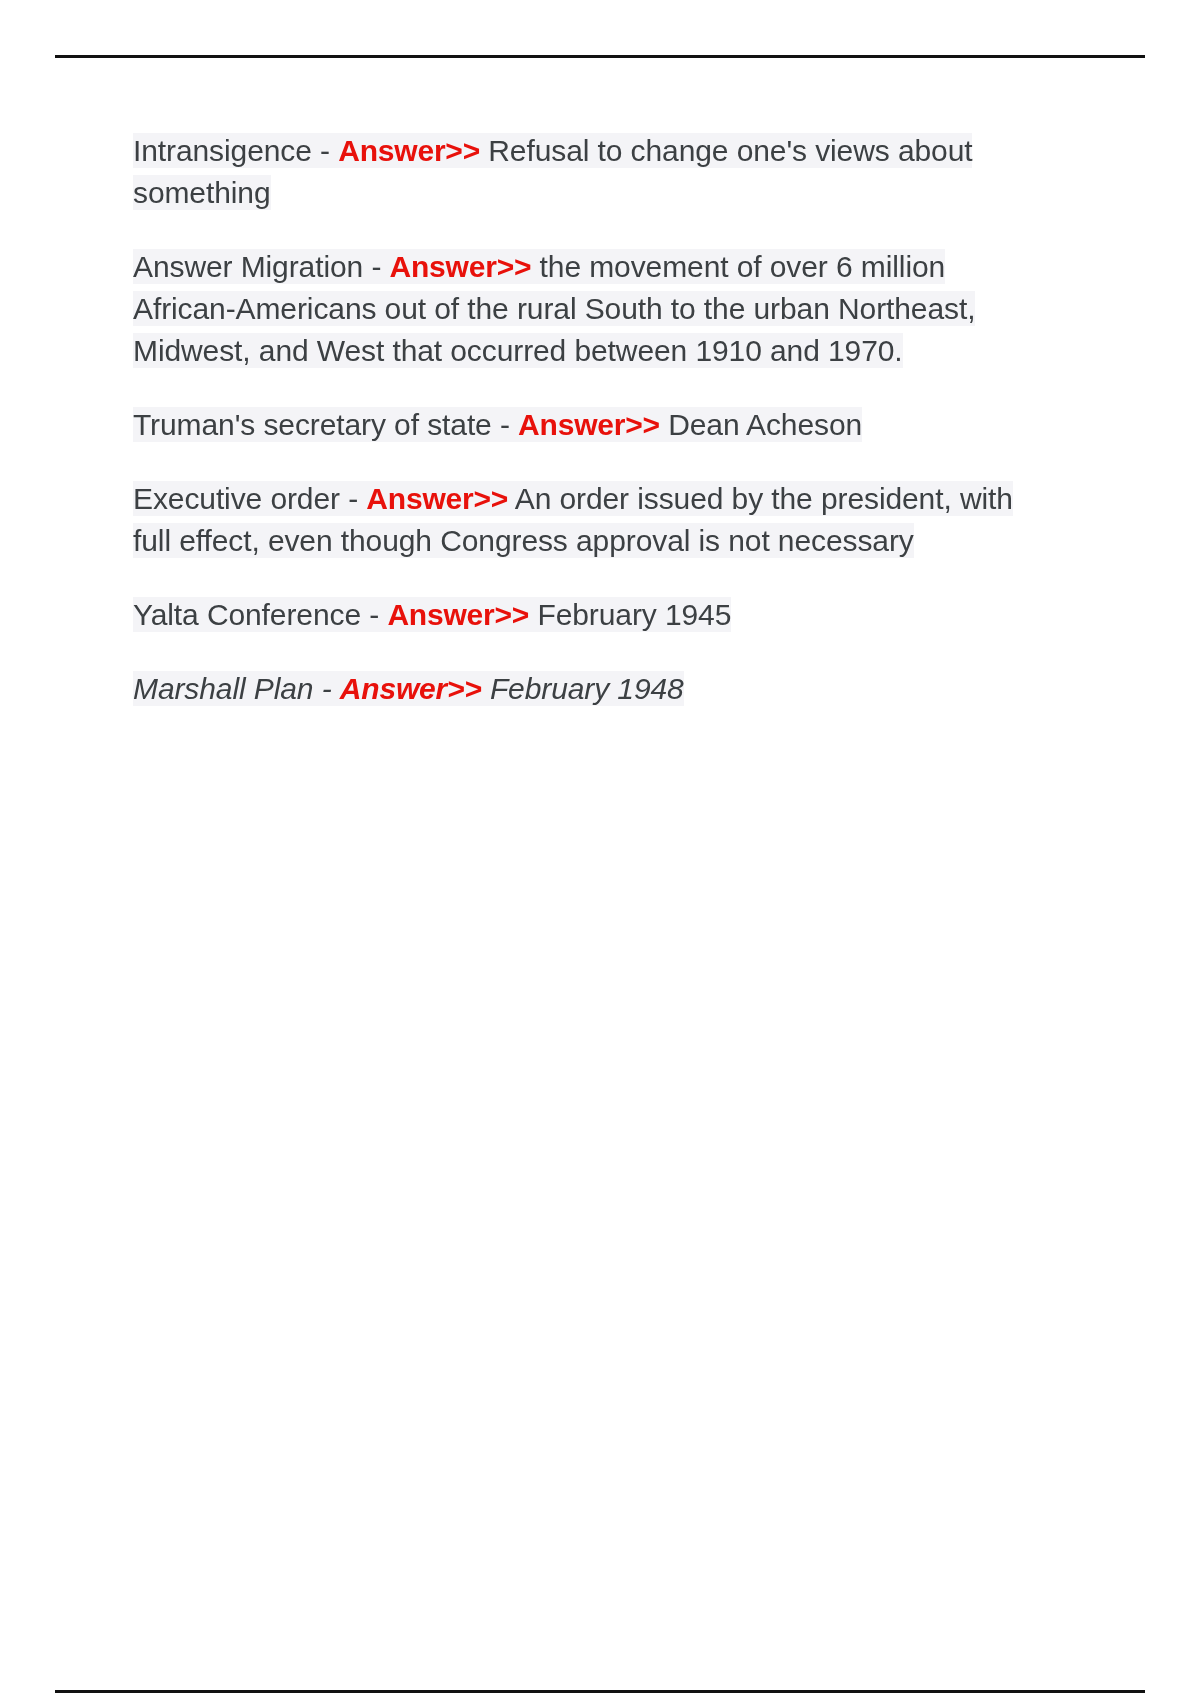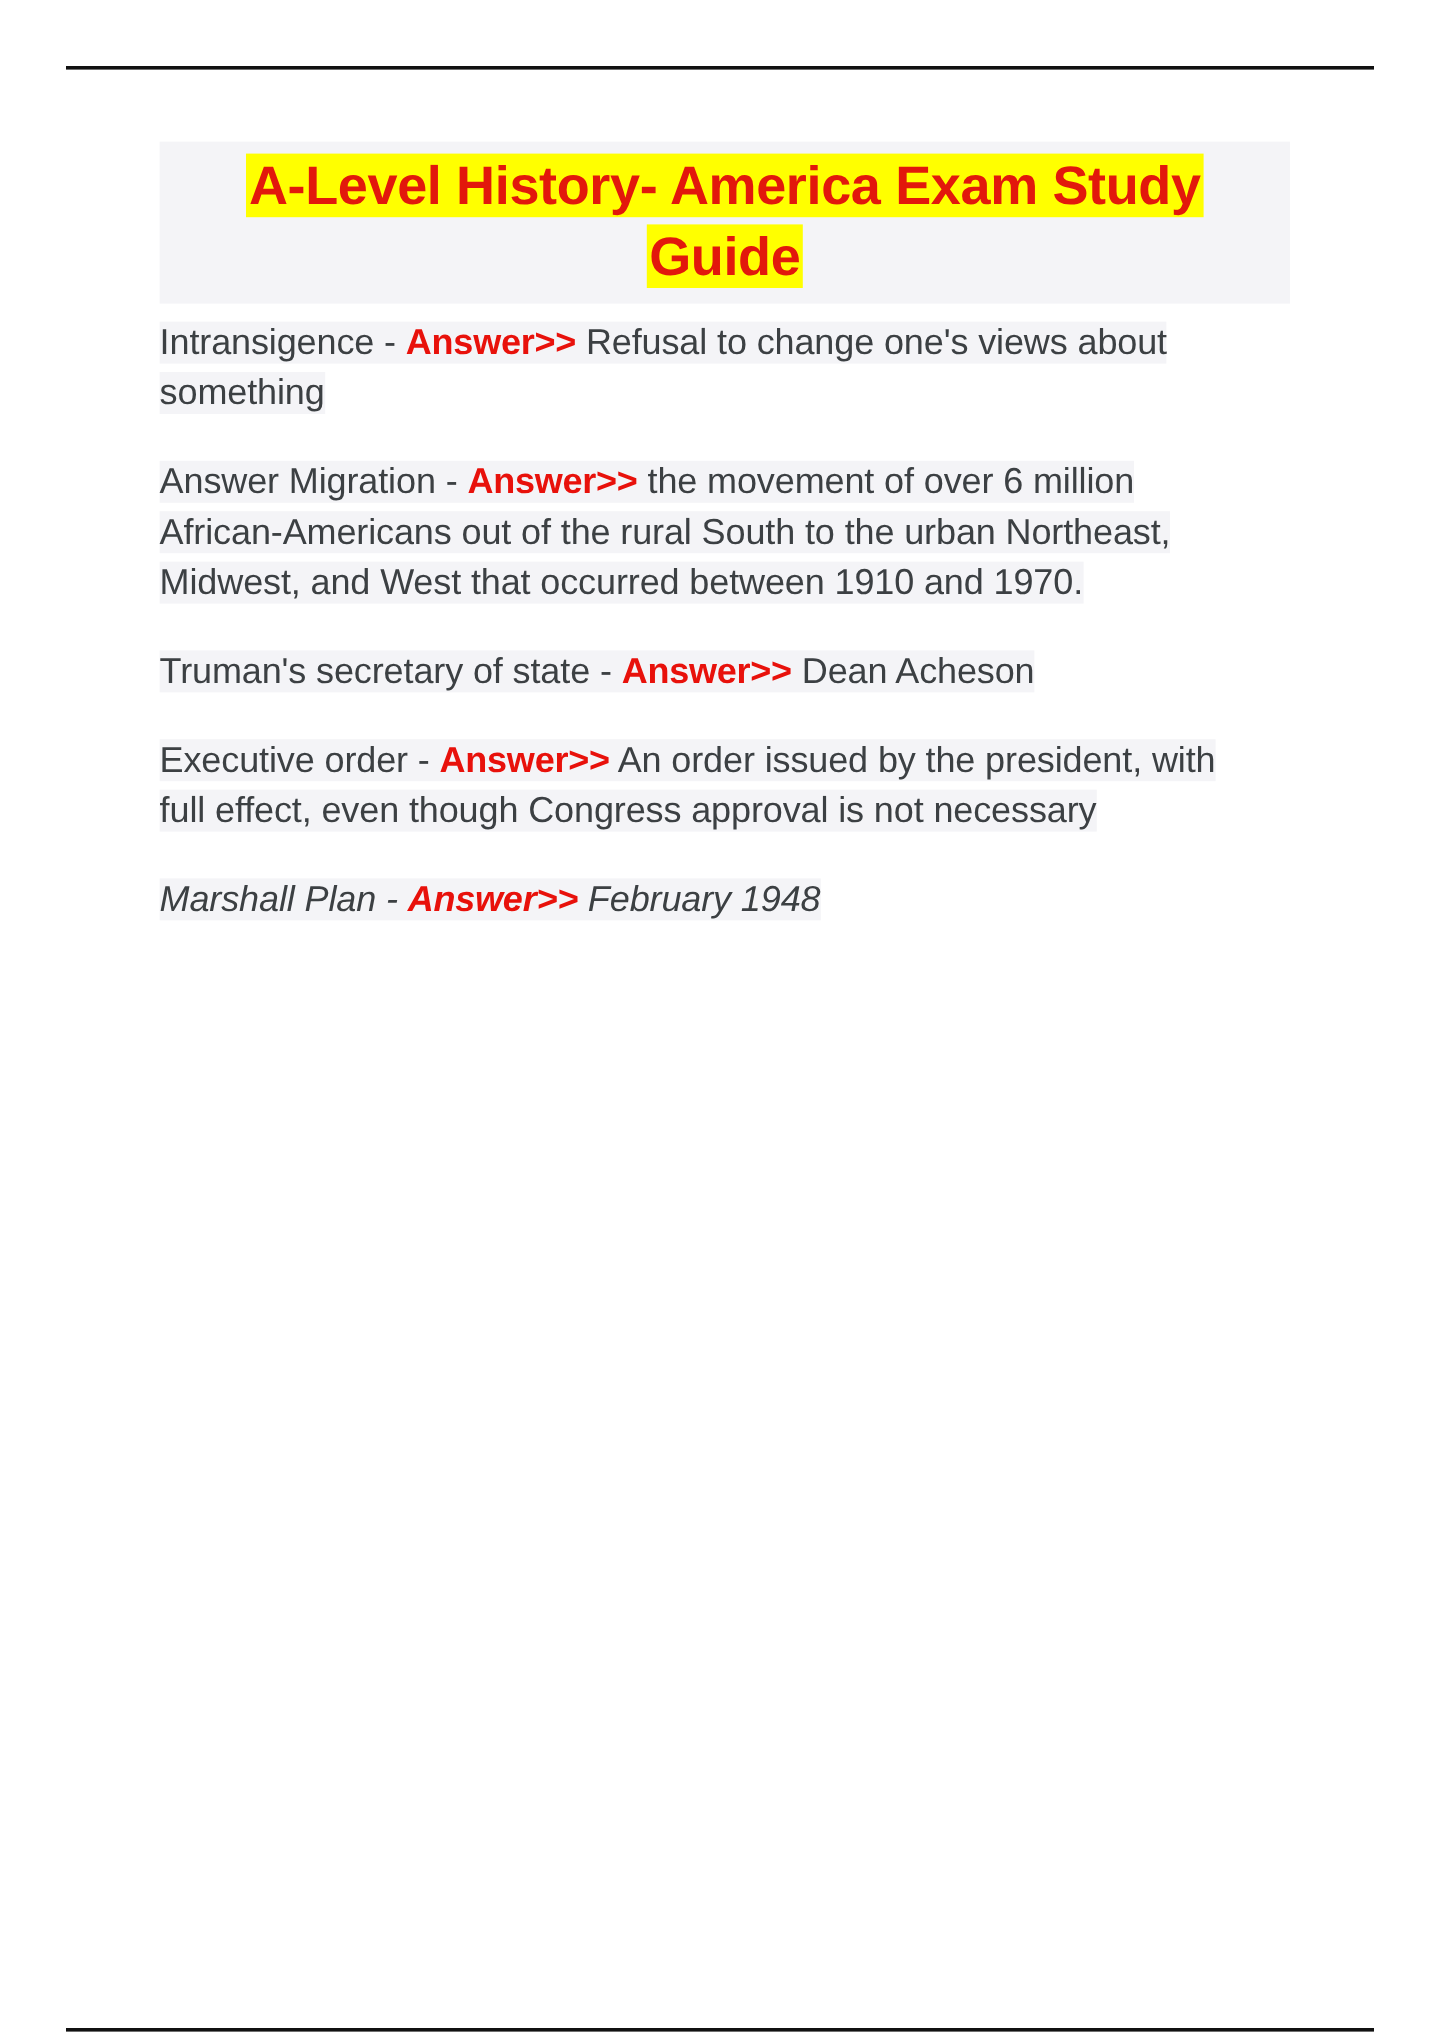--- a/index.html
+++ b/index.html
@@ -93,29 +93,27 @@
 </style>
 </head>
 <body>
 
 <div class="page">
 
   <div class="rule rule-top"></div>
 
   <div class="content">
 
-    <div class="title-block">
-      <h1 style="margin:0;"><span class="title-text">A-Level History- America Exam Study Guide</span></h1>
-    </div>
 
     <div class="entries">
         <p class="entry"><span class="hl"><span class="term">Intransigence</span><span> - </span><span class="answer-tag">Answer&gt;&gt;</span><span> </span><span class="definition">Refusal to change one's views about something</span></span></p>
         <p class="entry"><span class="hl"><span class="term">Answer Migration</span><span> - </span><span class="answer-tag">Answer&gt;&gt;</span><span> </span><span class="definition">the movement of over 6 million African-Americans out of the rural South to the urban Northeast, Midwest, and West that occurred between 1910 and 1970.</span></span></p>
         <p class="entry"><span class="hl"><span class="term">Truman's secretary of state</span><span> - </span><span class="answer-tag">Answer&gt;&gt;</span><span> </span><span class="definition">Dean Acheson</span></span></p>
         <p class="entry"><span class="hl"><span class="term">Executive order</span><span> - </span><span class="answer-tag">Answer&gt;&gt;</span><span> </span><span class="definition">An order issued by the president, with full effect, even though Congress approval is not necessary</span></span></p>
+        <p class="entry"><span class="hl"><span class="term">Yalta Conference</span><span> - </span><span class="answer-tag">Answer&gt;&gt;</span><span> </span><span class="definition">February 1945</span></span></p>
         <p class="entry"><span class="hl"><span class="term">Marshall Plan</span><span> - </span><span class="answer-tag">Answer&gt;&gt;</span><span> </span><span class="definition">February 1948</span></span></p>
       </div>
 
   </div>
 
   <div class="rule rule-bottom"></div>
 
 </div>
 
 </body></html>

